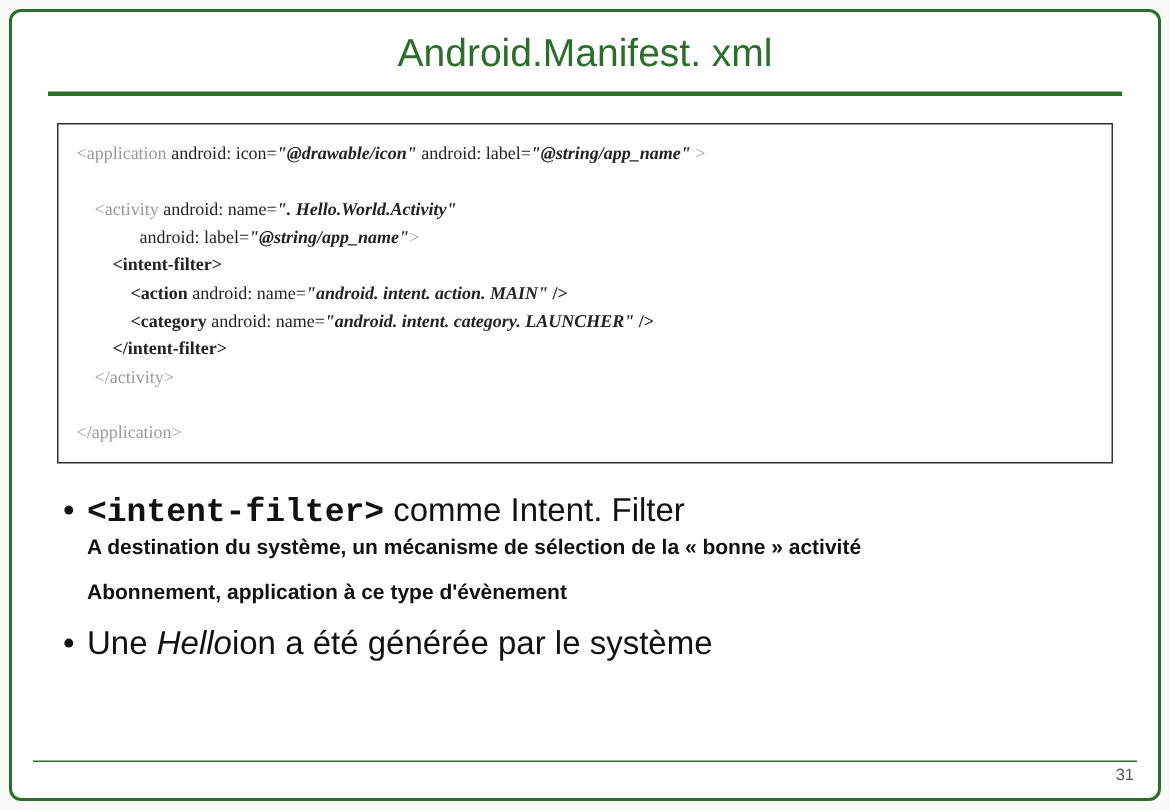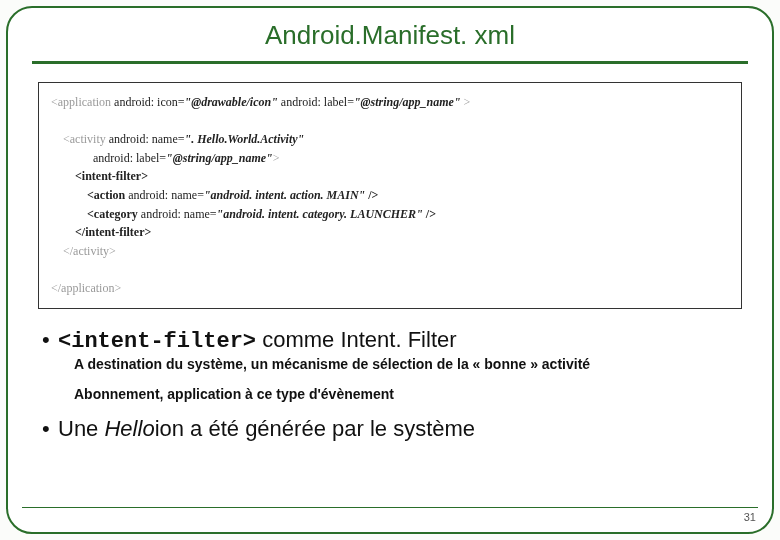--- a/index.html
+++ b/index.html
@@ -8,21 +8,21 @@
     height: 540px;
     background: #fbfcfa;
     font-family: Arial, Helvetica, sans-serif;
     position: relative;
     overflow: hidden;
   }
   .slide-frame {
     position: absolute;
     top: 6px; left: 6px; right: 6px; bottom: 6px;
     border: 2px solid #2a6e2a;
-    border-radius: 26px;
+    border-radius: 8px;
     background: #fff;
     padding: 8px 24px 18px 24px;
   }
   .title {
     text-align: center;
     font-size: 26px;
     color: #2a6e2a;
     font-family: "Comic Sans MS", cursive, sans-serif;
     margin: 4px 0 10px 0;
   }
@@ -47,21 +47,21 @@
   .code-box .bi     { color: #222; font-weight: bold; font-style: italic; }
   .code-box .attr   { color: #222; }
   .bullets {
     margin: 0 10px;
     font-size: 18px;
     color: #111;
   }
   .bullets .row { display: flex; align-items: flex-start; margin-bottom: 2px; }
   .bullets .dot { width: 16px; flex: 0 0 16px; }
   .bullets .txt { flex: 1; }
-  .bullets .sub { margin-left: 32px; font-size: 14px; font-weight: bold; margin-bottom: 14px; }
+  .bullets .sub { margin-left: 16px; font-size: 14px; font-weight: bold; margin-bottom: 14px; }
   .bullets .b1 { font-size: 22px; }
   .bullets .b1 .mono { font-family: "Courier New", monospace; font-weight: bold; }
   .bullets .b1 .regular { font-family: Arial, sans-serif; text-align: center; }
   .bullets .b1 .italic { font-style: italic; }
   .footer {
     position: absolute;
     bottom: 9px;
     left: 14px;
     font-size: 10px;
     color: #2a6e2a;

